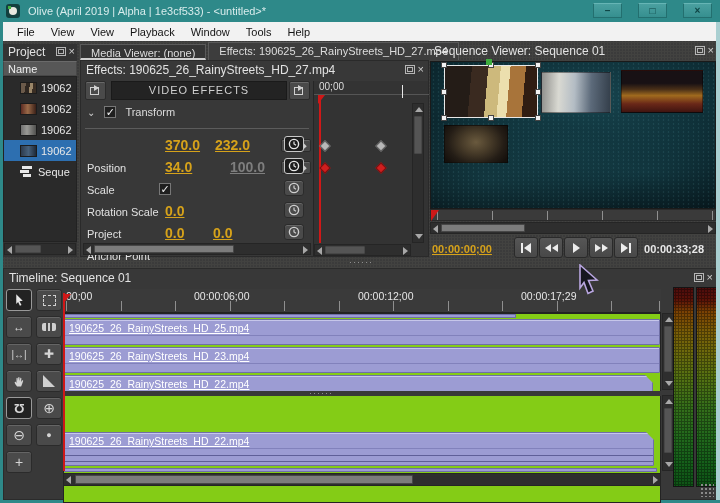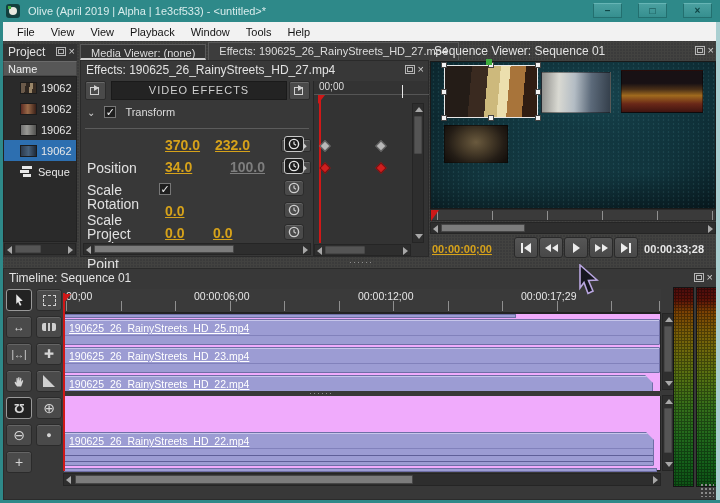--- a/index.html
+++ b/index.html
@@ -74,21 +74,21 @@
   .etoolbar { position:absolute; left:4px; top:20px; height:19px; }
   .ebtn { position:absolute; width:21px; height:19px; background:#4a4a4a; border:1px solid #2b2b2b; box-shadow:inset 0 1px 0 #686868; border-radius:2px; }
   .ebtn .bx { position:absolute; left:4px; top:5px; width:9px; height:8px; border:1px solid #d0d0d0; }
   .ebtn .tr { position:absolute; right:3px; top:3px; width:0; height:0; border:3px solid transparent; border-left:5px solid #d0d0d0; }
   .vebar { position:absolute; left:26px; top:0; width:176px; height:19px; background:#232323; border:1px solid #1a1a1a; color:#d0d0d0; text-align:center; line-height:17px; font-size:11px; letter-spacing:1px; }
   .tf-hdr { position:absolute; left:6px; top:45px; display:flex; gap:9px; align-items:center; }
   .chev { color:#cfcfcf; font-size:10px; }
   .cb { width:12px; height:12px; background:#1f1f1f; border:1px solid #777; color:#f0f0f0; font-size:11px; line-height:11px; text-align:center; }
   .sepline { position:absolute; left:4px; top:67px; width:224px; height:1px; background:#5c5c5c; }
   .erow { position:absolute; left:6px; height:16px; display:flex; align-items:center; }
-  .erow .lbl { width:78px; font-size:14px; color:#e0e0e0;margin-top:45px; }
+  .erow .lbl { width:78px; font-size:11px; color:#e0e0e0;margin-top:45px; }
   .eval { width:50px; font-size:14px; color:#d6a21a; text-decoration:underline; font-weight:bold; }
   .eval.dis { color:#7e7e7e;text-align:right; }
   .kfnav { display:flex; gap:2px; margin-left:16px; }
   .kbtn { width:14px; height:13px; background:#4a4a4a; border:1px solid #2b2b2b; box-shadow:inset 0 1px 0 #666; border-radius:2px; color:#ccc; font-size:7px; line-height:12px; text-align:center; }
   .clock { position:absolute; width:20px; height:16px; background:#4a4a4a; border:1px solid #2b2b2b; box-shadow:inset 0 1px 0 #666; border-radius:3px; display:flex; align-items:center; justify-content:center; }
   .clock.active { background:#1d1d1d; border:1px solid #c8c8c8; box-shadow:none; }
   .leftpane-sb { left:2px; top:182px; width:228px; height:12px; }
 
   
   .kfpane { position:absolute; left:232px; top:20px; width:115px; height:175px; background:#333; border-left:1px solid #262626; }
@@ -157,21 +157,21 @@
   .trico { width:0; height:0; border-bottom:12px solid #d0d0d0; border-right:12px solid transparent; }
   .omega { transform:rotate(180deg); font-weight:bold; font-size:13px; }
 
   .truler { position:absolute; left:59px; top:20px; width:598px; height:24px; background:#3a3a3a; border-bottom:1px solid #222; }
   .truler .ticks { position:absolute; left:3px; bottom:1px; width:560px; height:10px; background:repeating-linear-gradient(90deg,#8f8f8f 0 1px,transparent 1px 54.5px); }
   .truler .xtick { position:absolute; left:596px; bottom:1px; width:1px; height:10px; background:#8f8f8f; }
   .rlabel { position:absolute; top:1px; font-size:10.5px; color:#e6e6e6; white-space:nowrap; }
   .tl-ph-line { position:absolute; left:59px; top:24px; width:2px; height:178px; background:#cf1818; z-index:6; }
   .tl-ph-tri { position:absolute; left:59px; top:25px; width:0; height:0; border-top:10px solid #cf1818; border-right:8px solid transparent; z-index:6; }
 
-  .tracks { position:absolute; left:59px; top:44px; width:598px; height:158px; background:#f0abfc; border:1px solid #232323; }
+  .tracks { position:absolute; left:59px; top:44px; width:598px; height:190px; background:#84cc16; border:1px solid #232323; }
   .clip { position:absolute; left:0; background:#9c9cd3; border:1px solid #6f6fa6; box-shadow:inset 0 1px 0 #c6c6ea; border-radius:1px; overflow:hidden; }
   .clip .cname { position:absolute; left:4px; top:2px; font-size:10.5px; color:#fff; text-decoration:underline; white-space:nowrap; }
   .clip .crule { position:absolute; left:0; right:0; top:15px; height:1px; background:#8181bb; }
   .clip.notch { clip-path:polygon(0 0, calc(100% - 8px) 0, 100% 8px, 100% 100%, 0 100%); }
   .wline { position:absolute; left:0; right:0; height:1px; background:#5f5f98; }
   .thinstrip { position:absolute; background:#9c9cd3; border:1px solid #6f6fa6; }
   .tsplit { position:absolute; left:59px; top:122px; width:598px; height:5px; background:#383838; }
 
   .vsb1 { left:658px; top:44px; width:12px; height:77px; }
   .vsb2 { left:658px; top:126px; width:12px; height:76px; }

